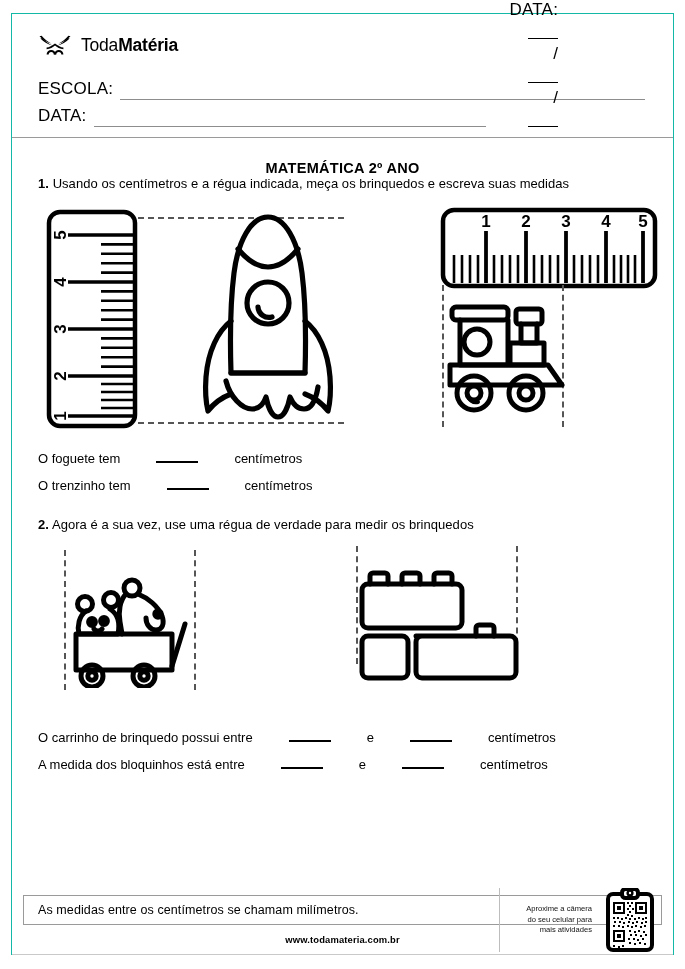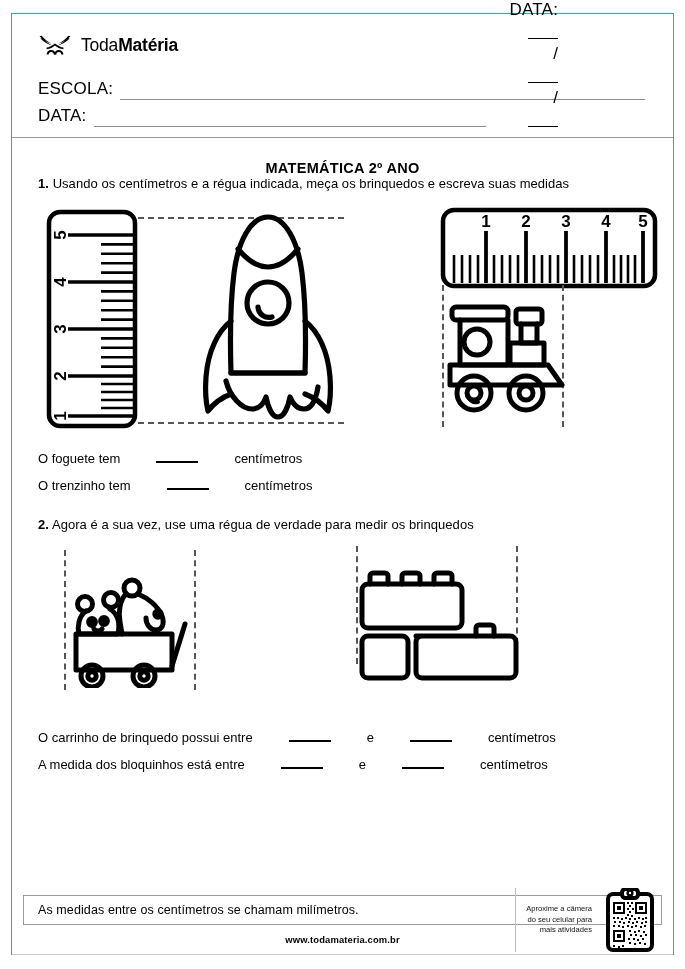--- a/index.html
+++ b/index.html
@@ -148,21 +148,21 @@
     top: 874px;
     height: 67px;
   }
   .qr-block {
     position: absolute;
     right: 14px; top: 0;
     display: flex;
     align-items: center;
     gap: 9px;
     border-left: 1px solid #bdbdbd;
-    padding-left: 0;
+    padding-left: 16px;
     height: 64px;
   }
   .qr-caption {
     font-size: 7.6px;
     line-height: 1.42;
     text-align: right;
     color: #111;
     width: 76px;
   }
   .site {

